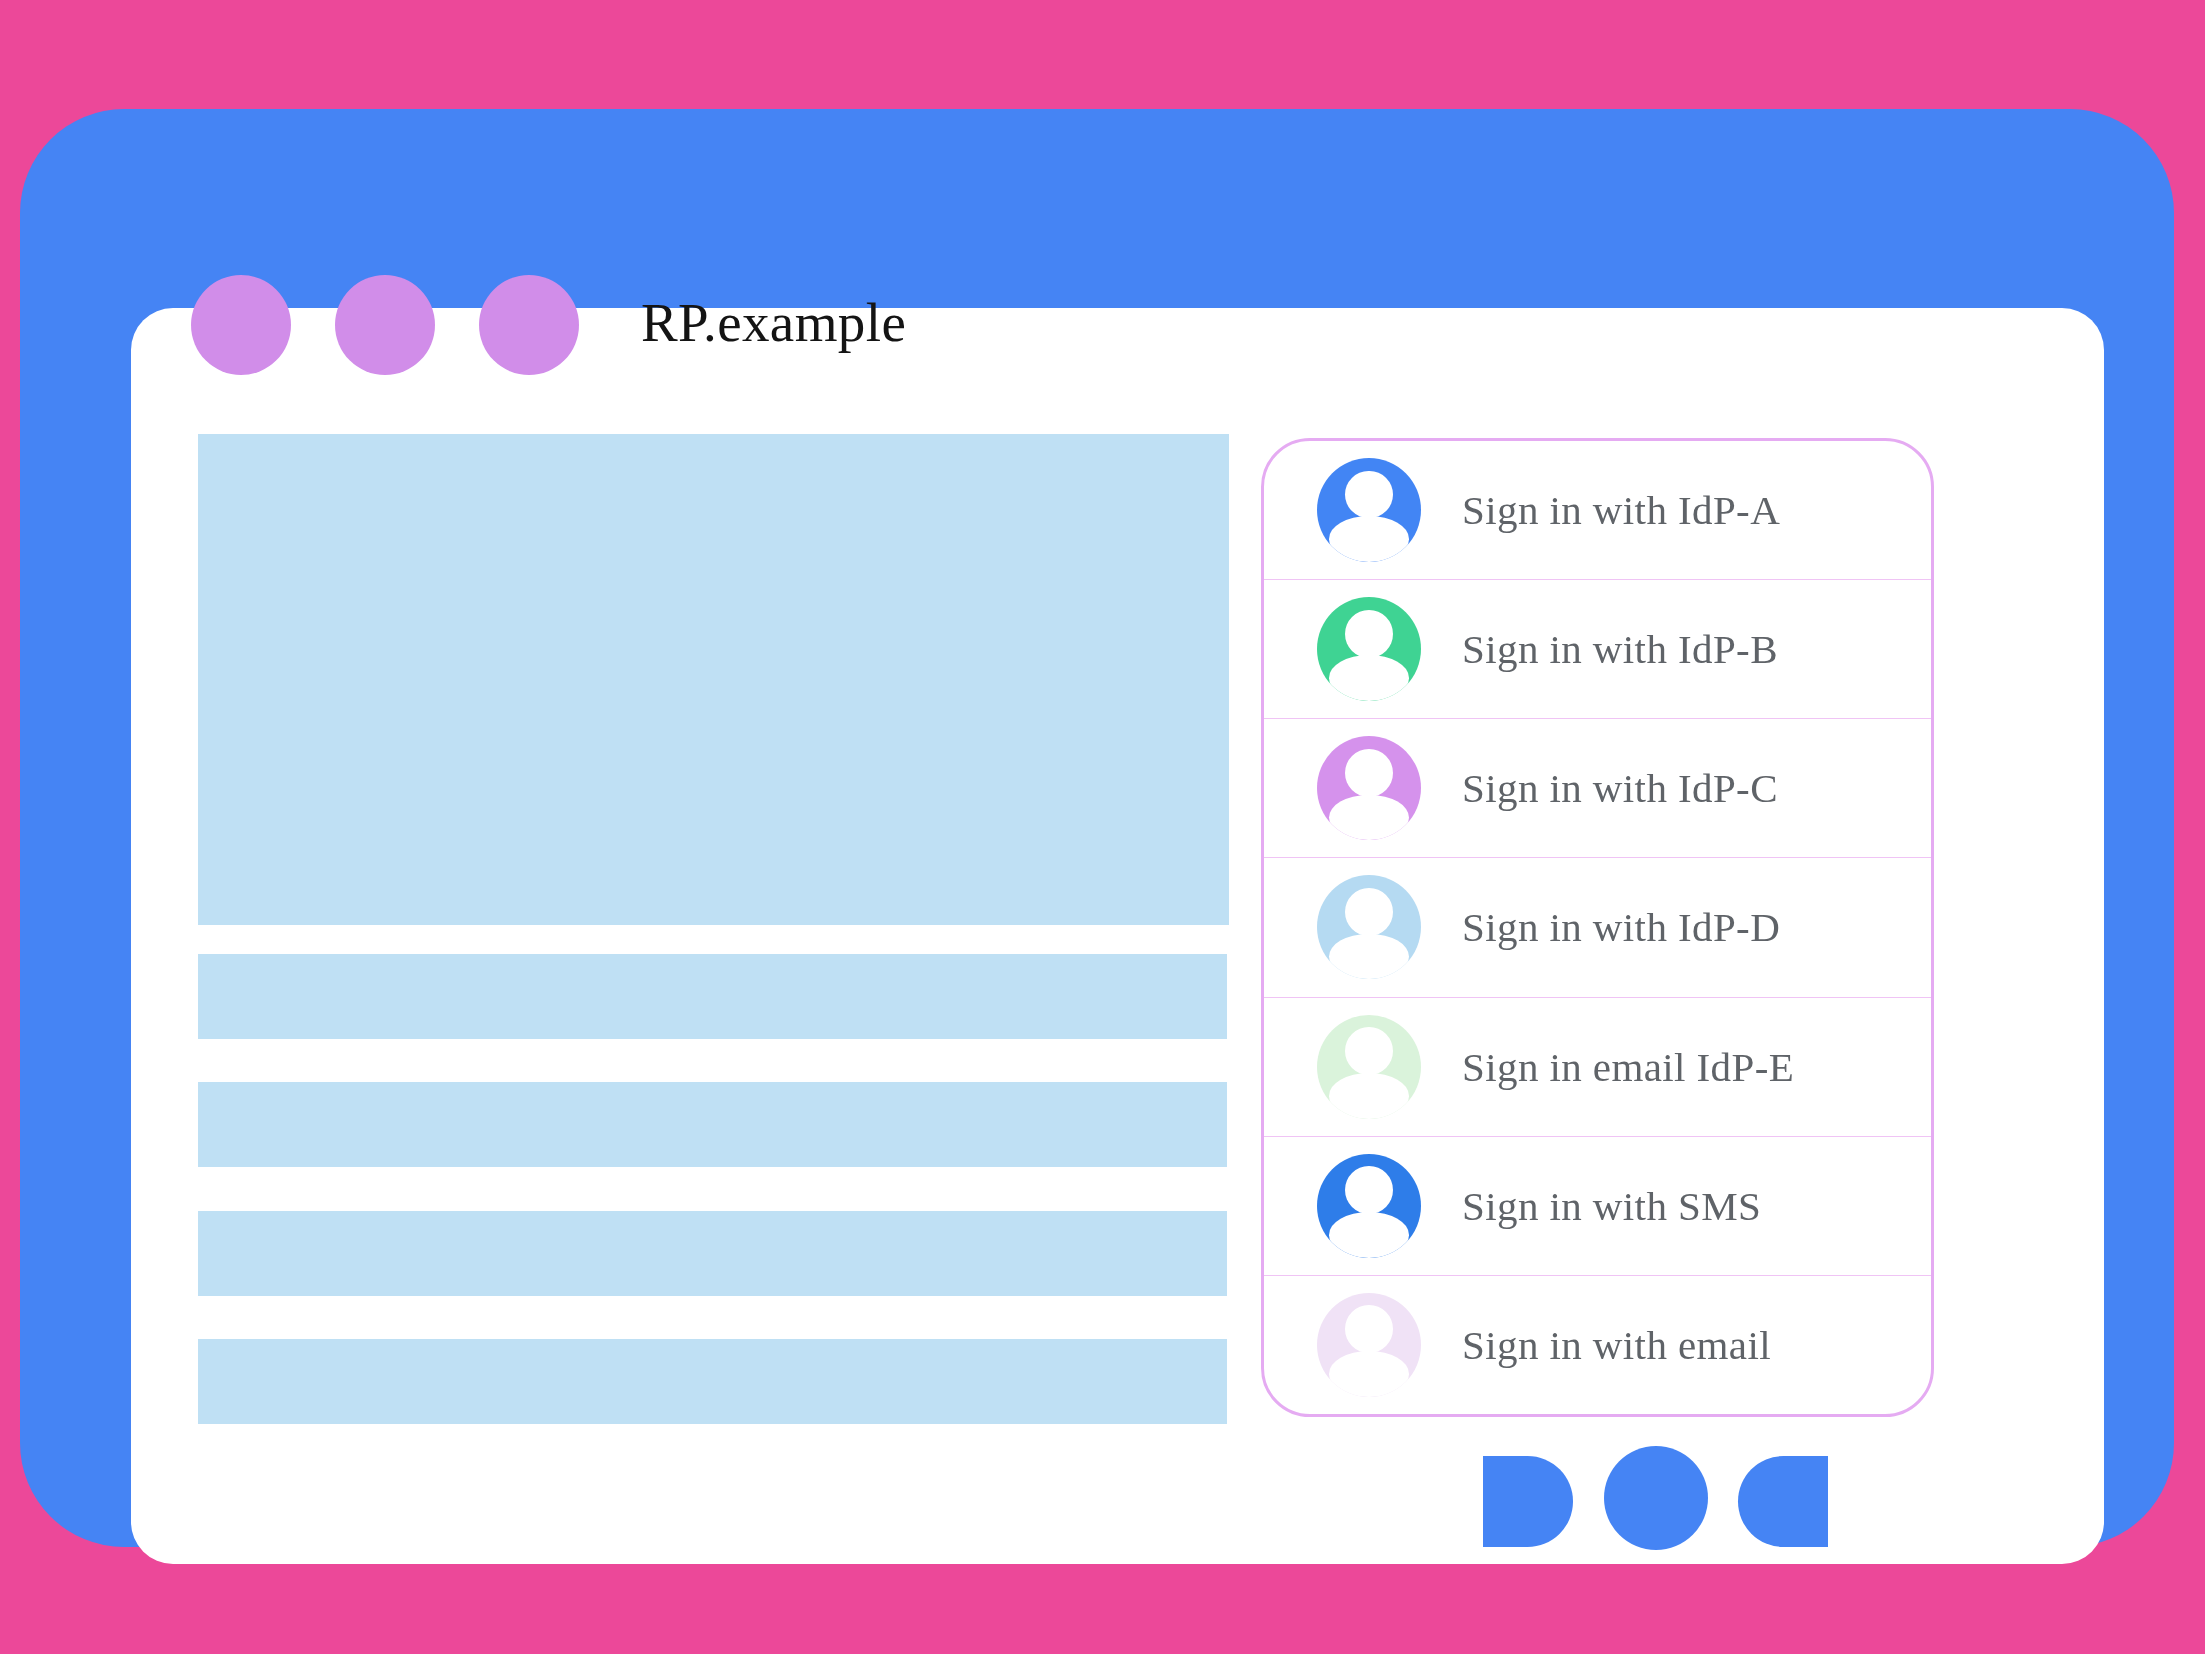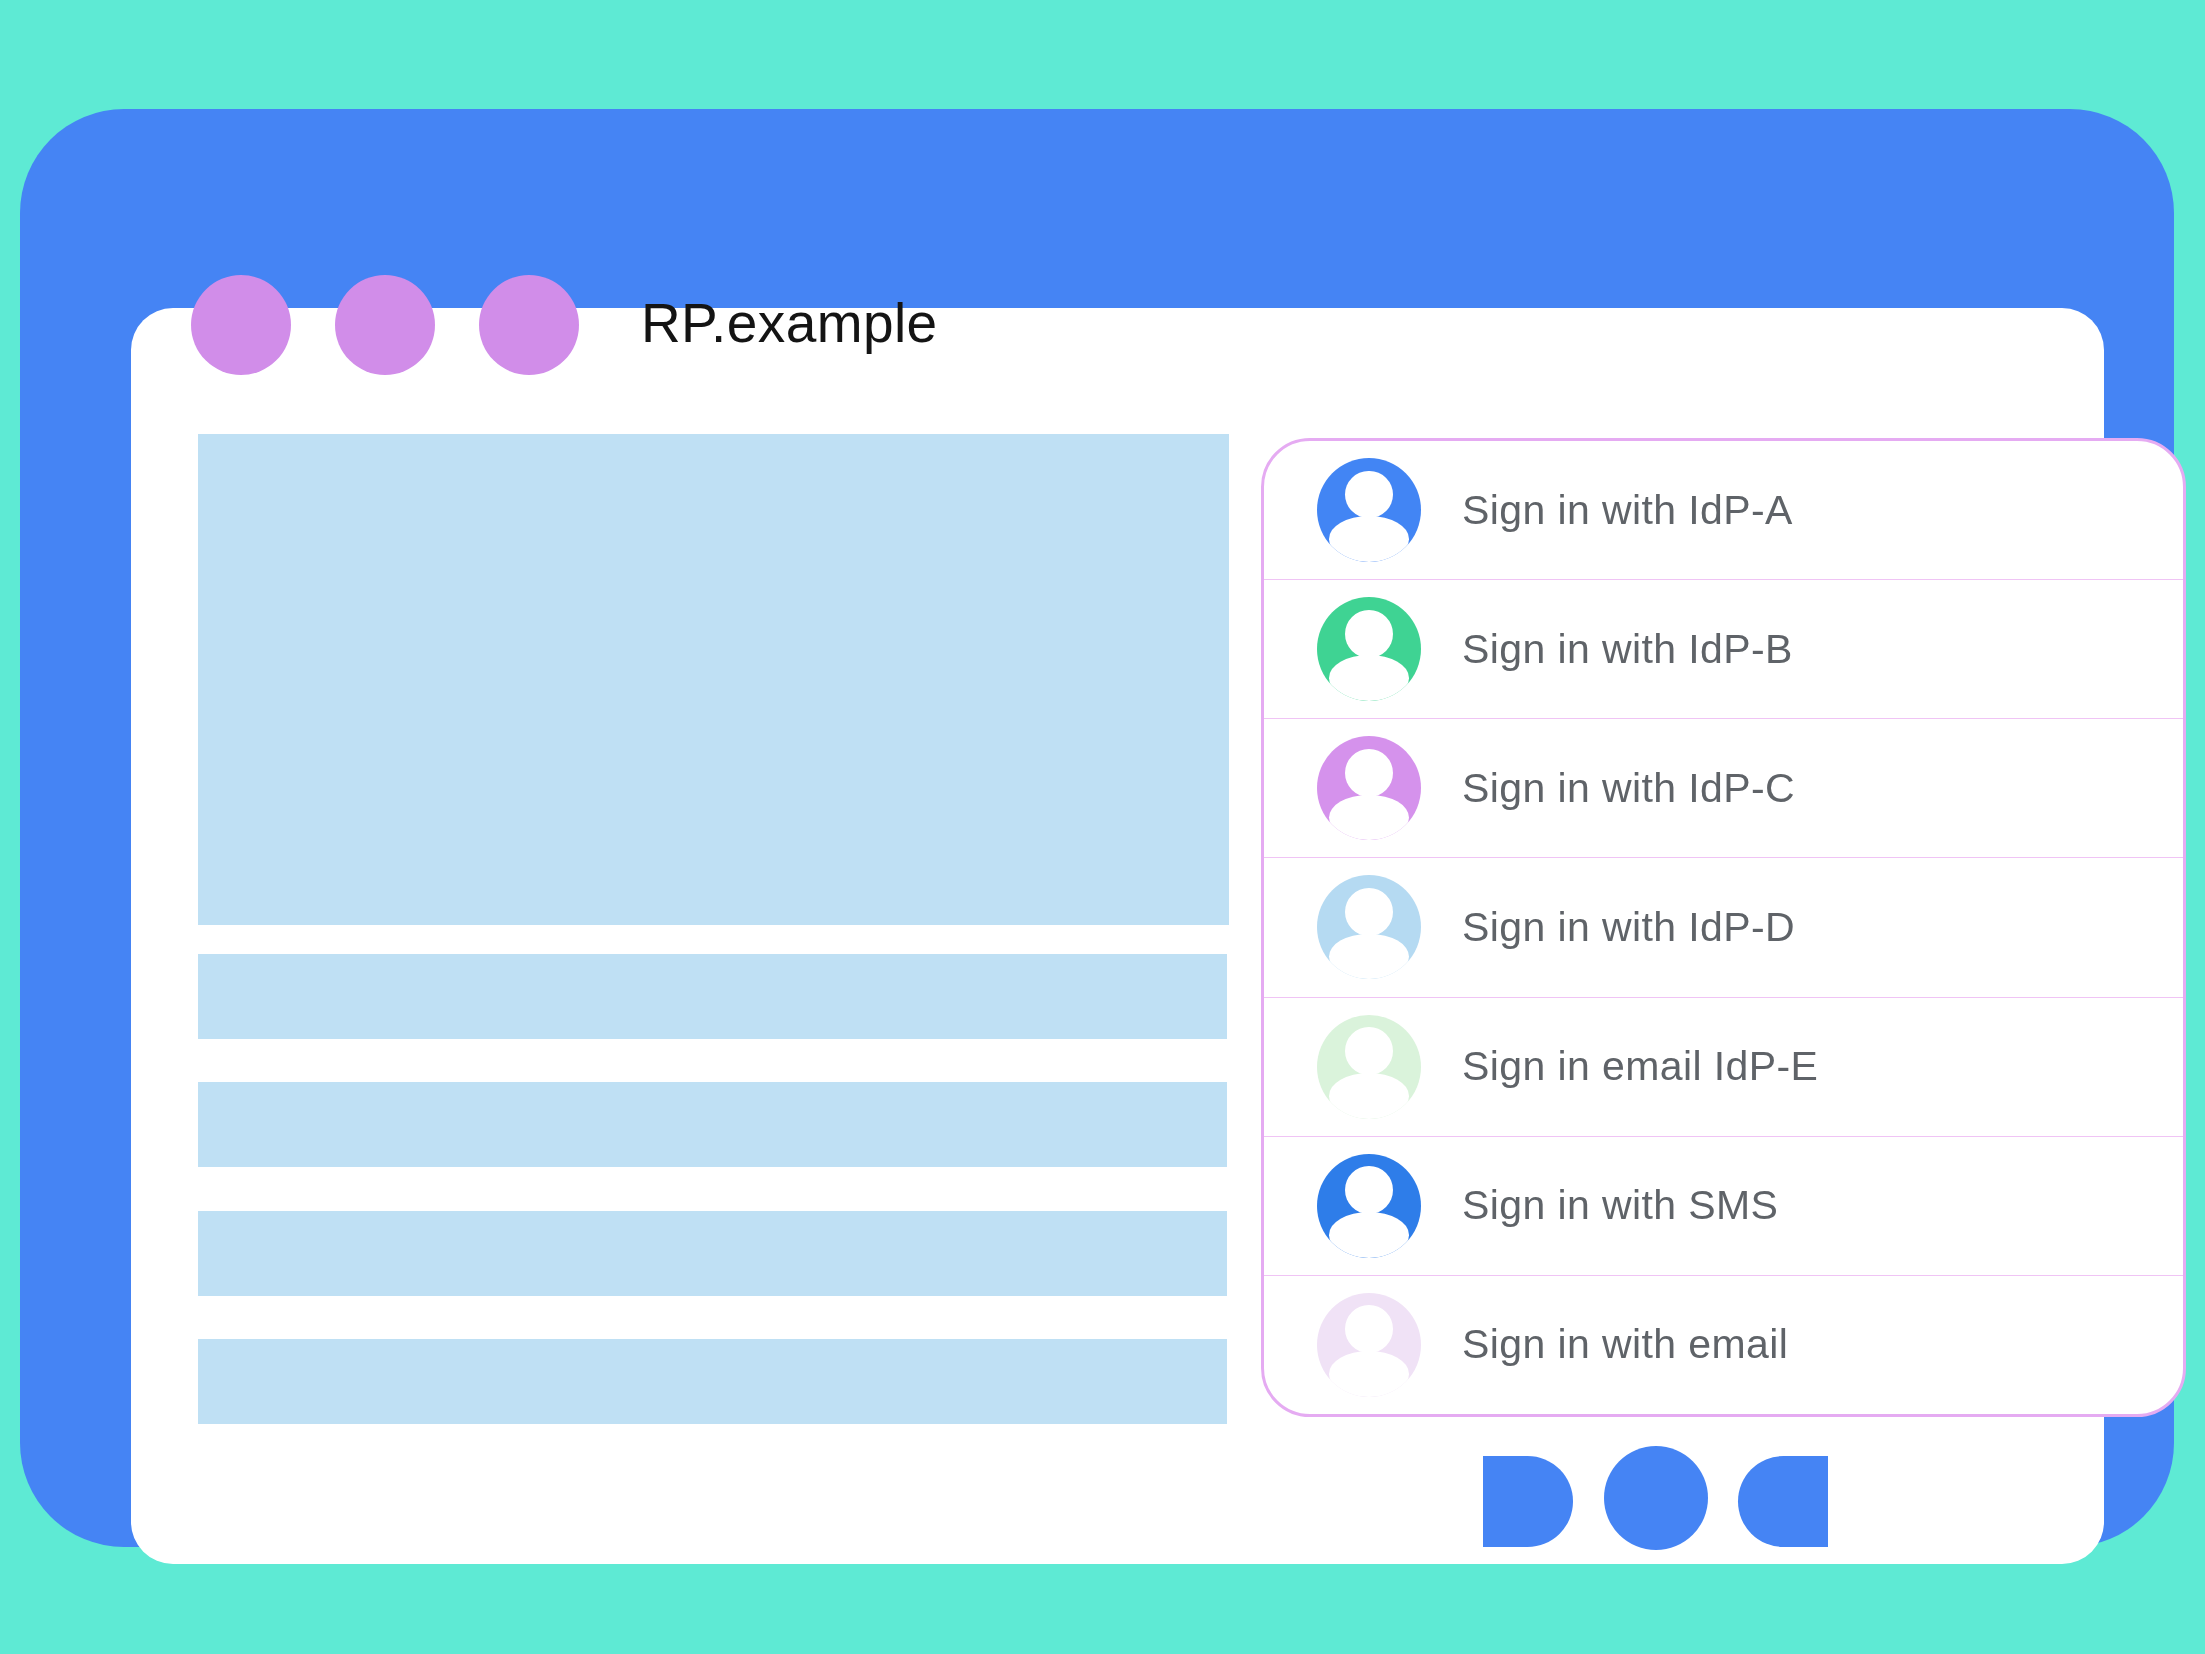--- a/index.html
+++ b/index.html
@@ -1,20 +1,20 @@
 <!DOCTYPE html>
 <html style="--frame-blue: #4584F4; --window-dot: #D18DE9; --content-placeholder: #BFE0F4; --panel-border: #E5ABF2; --panel-divider: #F0C4F5; --label-gray: #5F6368;font-size:14px"><head>
 <meta charset="utf-8">
 <style>
   html,body{margin:0;padding:0;background:#ffffff;}
   .canvas{
     position:relative;
     width:2206px;height:1654px;
-    background:#5eead4;
-    font-family:Liberation Sans, sans-serif;
+    background:#ec4899;
+    font-family:Liberation Serif, serif;
     overflow:hidden;
   }
   
   .frame-outer{
     position:absolute;left:20px;top:109px;
     width:2154px;height:1438px;
     background:var(--frame-blue,#4584F4);
     border-radius:104px;
   }
   .frame-inner{
@@ -55,21 +55,21 @@
   .ph{
     position:absolute;left:198px;
     background:var(--content-placeholder,#BFE0F4);
   }
   .ph-hero{top:434px;width:1031px;height:491px;}
   .ph-bar{width:1029px;height:85px;}
   .bar-1{top:954px;} .bar-2{top:1082px;} .bar-3{top:1211px;} .bar-4{top:1339px;}
   
   .signin-panel{
     position:absolute;left:1261px;top:438px;
-    width:925px;height:979px;
+    width:673px;height:979px;
     box-sizing:border-box;
     border:3.5px solid var(--panel-border,#E5ABF2);
     border-radius:49px;
     background:#ffffff;
     display:flex;flex-direction:column;
     overflow:hidden;
     justify-content:space-between;
   }
   .signin-row{
     flex:1 1 0;

